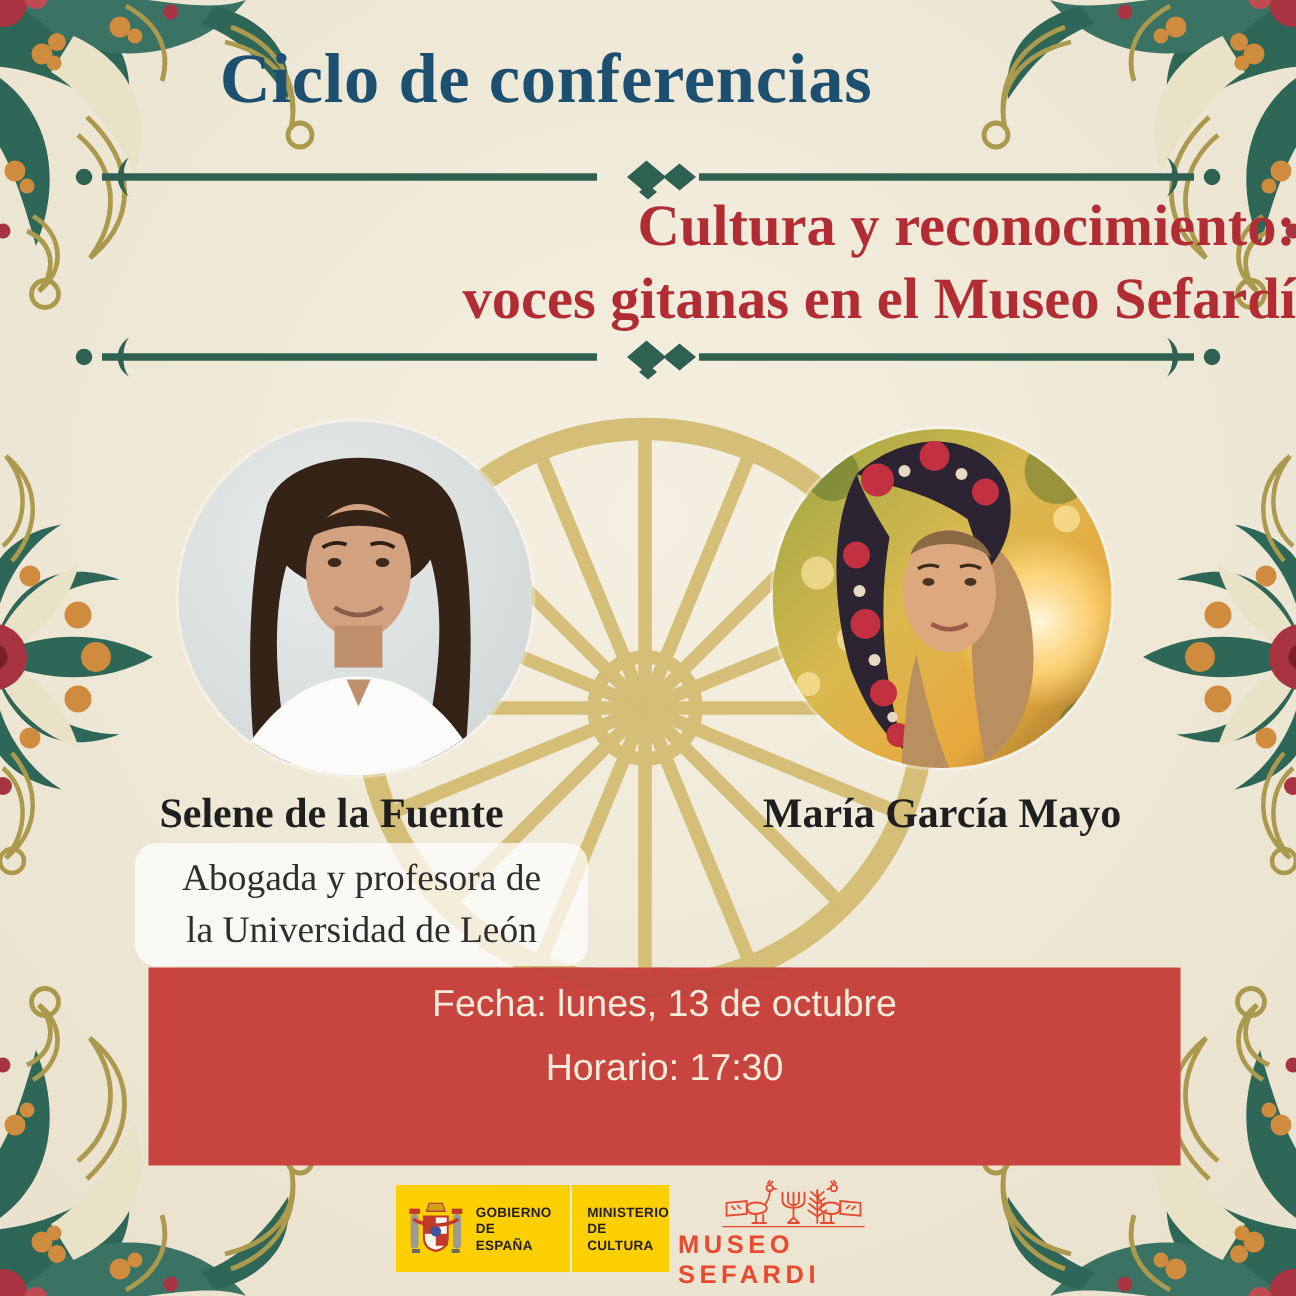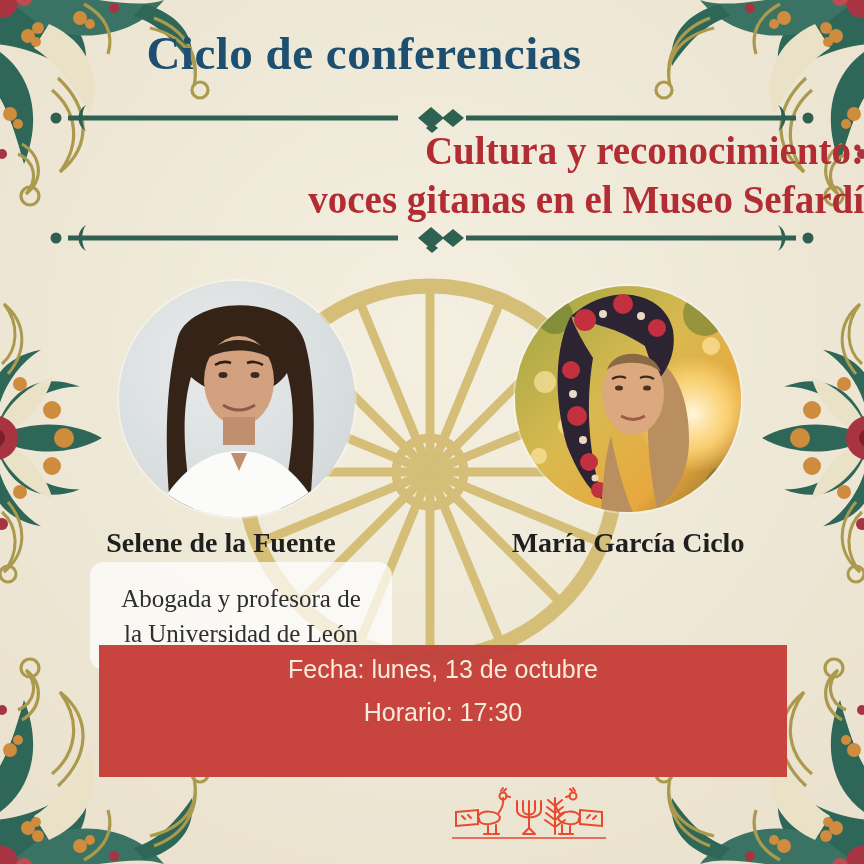--- a/index.html
+++ b/index.html
@@ -51,21 +51,21 @@
   .speaker-name{
     width:330px;text-align:center;z-index:4;
     font-size:28px;font-weight:bold;color:#1f1f1f;
   }
   #name-left{left:56px;top:527px;}
   #name-right{left:463px;top:527px;}
   .speaker-role{
     width:294px;text-align:center;z-index:4;
     background:rgba(255,255,255,.72);border-radius:14px;
     font-size:25px;color:#2e2e2e;line-height:35px;
-    padding:19px 4px;white-space:pre-line;
+    padding:6px 4px;white-space:pre-line;
   }
   #role-left{left:90px;top:562px;}
   #role-right{left:481px;top:562px;}
   
   #banner{
     left:99px;top:645px;width:688px;height:132px;
     background:#c8443e;z-index:5;overflow:hidden;
   }
   #banner-wheel{left:132px;top:-383px;opacity:.45;}
   .banner-text{
@@ -424,21 +424,21 @@
       </g>
       <path d="M106,130 Q118,137 130,130" stroke="#9c5a48" stroke-width="3" fill="none"></path>
       <path d="M97,93 q7,-4 14,-1 M125,92 q7,-3 14,1" stroke="#3c2b1c" stroke-width="2.2" fill="none"></path>
     </svg>
   </div>
 
   <div id="name-left" class="abs speaker-name">Selene de la Fuente</div>
   <div id="role-left" class="abs speaker-role">Abogada y profesora de
 la Universidad de León</div>
 
-  <div id="name-right" class="abs speaker-name">María García Ciclo</div>
+  <div id="name-right" class="abs speaker-name">María García Mayo</div>
 
   <div id="banner" class="abs">
     <svg id="banner-wheel" class="abs wheel wheel-red" viewBox="0 0 420 420">
       <circle cx="210" cy="210" r="186" stroke-width="15"></circle>
       <circle cx="210" cy="210" r="34" stroke-width="9"></circle>
       <g stroke-width="9">
         <line x1="210" y1="210" x2="396" y2="210"></line>
           <line x1="210" y1="210" x2="382" y2="281"></line>
         <line x1="210" y1="210" x2="342" y2="342"></line>
           <line x1="210" y1="210" x2="281" y2="382"></line>
@@ -447,20 +447,40 @@
         <line x1="210" y1="210" x2="78" y2="342"></line>
           <line x1="210" y1="210" x2="38" y2="281"></line>
       </g>
     </svg>
     <div class="banner-text">
       <div>Fecha: lunes, 13 de octubre</div>
       <div>Horario: 17:30</div>
     </div>
   </div>
 
+  <div id="gov-logo" class="abs">
+    <svg id="coat-of-arms" width="42" height="46" viewBox="0 0 42 46">
+      <rect x="2" y="12" width="6" height="26" rx="3" fill="#9b9b93"></rect>
+      <rect x="34" y="12" width="6" height="26" rx="3" fill="#9b9b93"></rect>
+      <rect x="1" y="8" width="8" height="4" fill="#c0392b"></rect>
+      <rect x="33" y="8" width="8" height="4" fill="#c0392b"></rect>
+      <path d="M3,40 h6 M33,40 h6" stroke="#6b6b60" stroke-width="3"></path>
+      <path d="M12,14 h18 v16 q0,8 -9,10 q-9,-2 -9,-10 Z" fill="#fdf6ec" stroke="#c0392b" stroke-width="1.5"></path>
+      <rect x="12" y="14" width="9" height="13" fill="#c0392b"></rect>
+      <rect x="21" y="27" width="9" height="9" fill="#c0392b"></rect>
+      <circle cx="21" cy="25" r="4" fill="#3b55a0"></circle>
+      <path d="M14,10 h14 l-2,-6 h-10 Z" fill="#d4a017" stroke="#b5433c" stroke-width="1"></path>
+      <path d="M4,16 C14,22 28,22 38,16" stroke="#c0392b" stroke-width="2.5" fill="none"></path>
+    </svg>
+    <div class="gov-text">GOBIERNO
+DE ESPAÑA</div>
+    <div class="gov-sep"></div>
+    <div class="gov-text">MINISTERIO
+DE CULTURA</div>
+  </div>
 
   <div id="museo-logo" class="abs">
     <svg width="154" height="54" viewBox="0 0 154 54">
       <g fill="none" stroke="#e8492f" stroke-width="2" stroke-linecap="round">
 
         <path d="M4,26 L26,24 L26,38 L4,40 Z"></path>
         <path d="M10,30 l3,3 M16,29 l3,3"></path>
         <path d="M26,30 C30,24 44,24 48,31 C48,38 32,40 28,36 Z"></path>
         <path d="M46,28 C50,22 52,18 51,12"></path>
         <circle cx="51" cy="10" r="3.5"></circle>
@@ -479,15 +499,16 @@
         <path d="M144,30 l-3,3 M138,29 l-3,3"></path>
         <path d="M128,30 C124,24 110,24 106,31 C106,38 122,40 126,36 Z"></path>
         <path d="M108,28 C104,22 102,18 103,12"></path>
         <circle cx="103" cy="10" r="3.5" transform="translate(18,0)"></circle>
         <path d="M118,10 l-4,1 M123,5 l-2,-3 M120,5 l-2,-2"></path>
         <path d="M118,40 v8 m-4,0 h7 M110,39 v9 m-3,0 h6"></path>
 
         <line x1="0" y1="52" x2="154" y2="52" stroke-width="1.5"></line>
       </g>
     </svg>
+    <div id="museo-name">MUSEO SEFARDI</div>
   </div>
 
 </div>
 
 </body></html>

